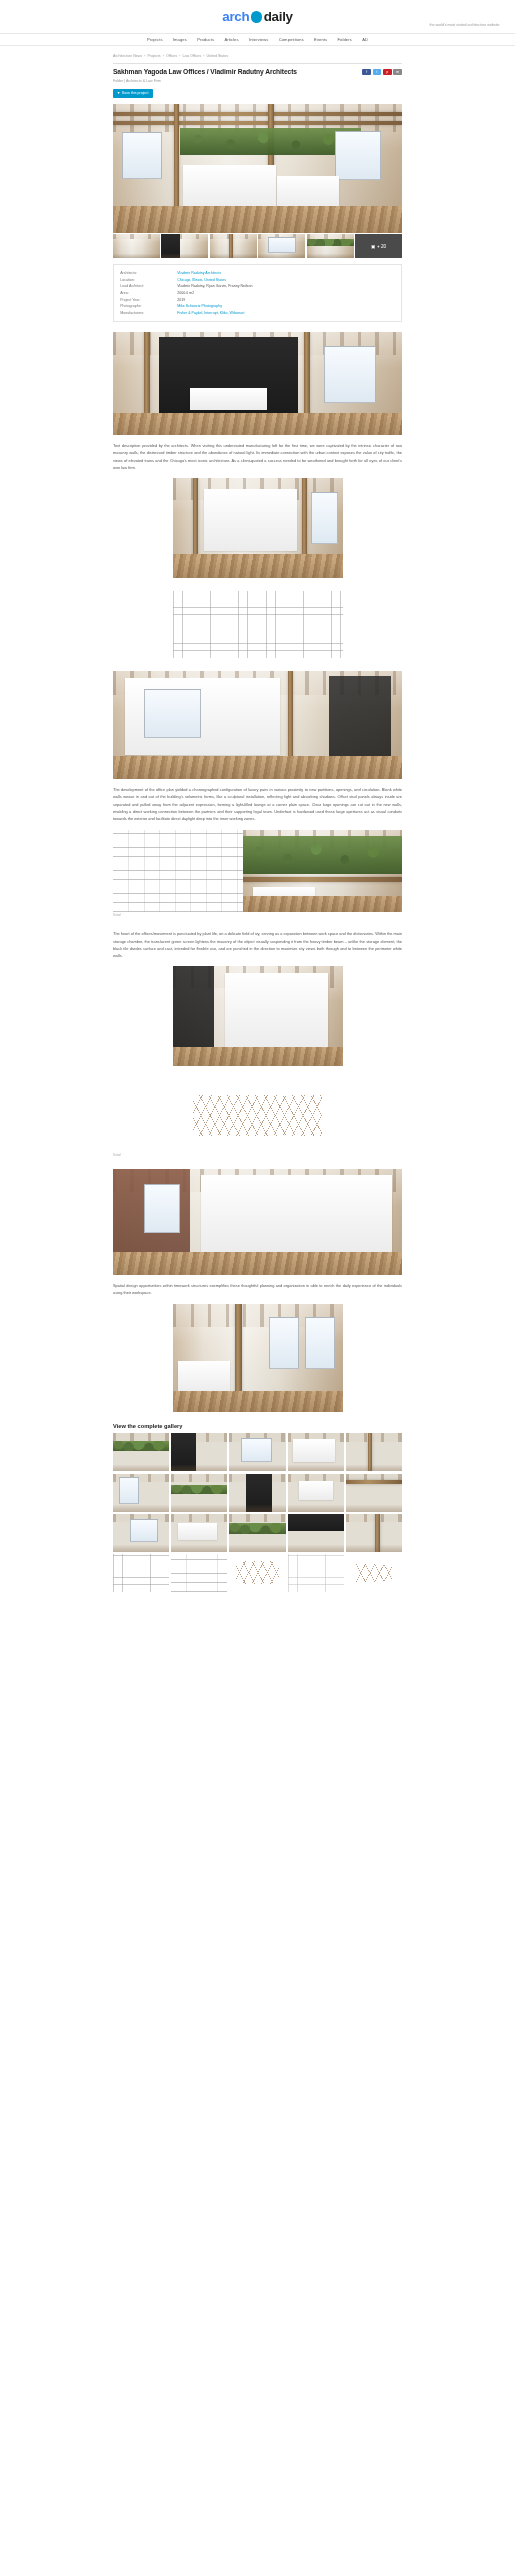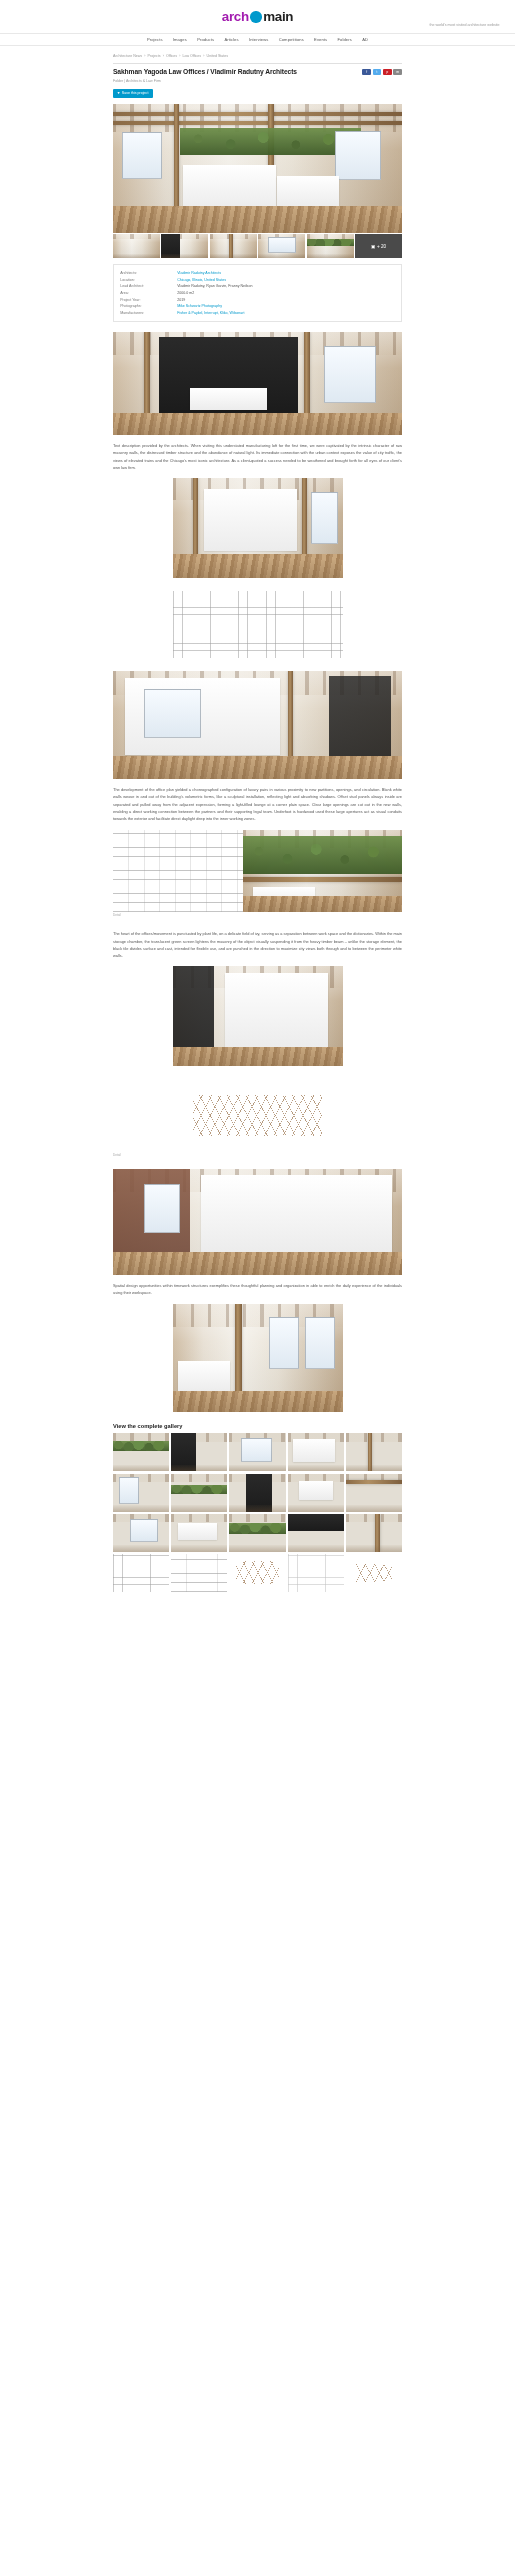--- a/index.html
+++ b/index.html
@@ -28,21 +28,21 @@
     position: relative;
   }
   .logo {
     display: flex;
     align-items: baseline;
     font-size: 13.4px;
     letter-spacing: -0.3px;
     color: #111;
     font-weight: 700;
   }
-  .logo .arch { color: #a21caf; }
+  .logo .arch { color: #3b82f6; }
   .logo .dot {
     display: inline-block;
     width: 11.3px; height: 11.3px;
     background: #0099cc;
     border-radius: 50%;
     margin: 0 1.5px;
     position: relative;
     top: 1.5px;
   }
   .logo .daily { color: #222; }
@@ -322,21 +322,21 @@
 </style>
 </head>
 <body>
 
 <div class="page">
 
   <div class="topbar">
     <div class="logo">
       <span class="arch">arch</span>
       <span class="dot"></span>
-      <span class="daily">main</span>
+      <span class="daily">daily</span>
     </div>
     <div class="tagline">the world's most visited architecture website</div>
   </div>
 
   <div class="navbar">
     <a href="#">Projects</a>
     <a href="#">Images</a>
     <a href="#">Products</a>
     <a href="#">Articles</a>
     <a href="#">Interviews</a>

